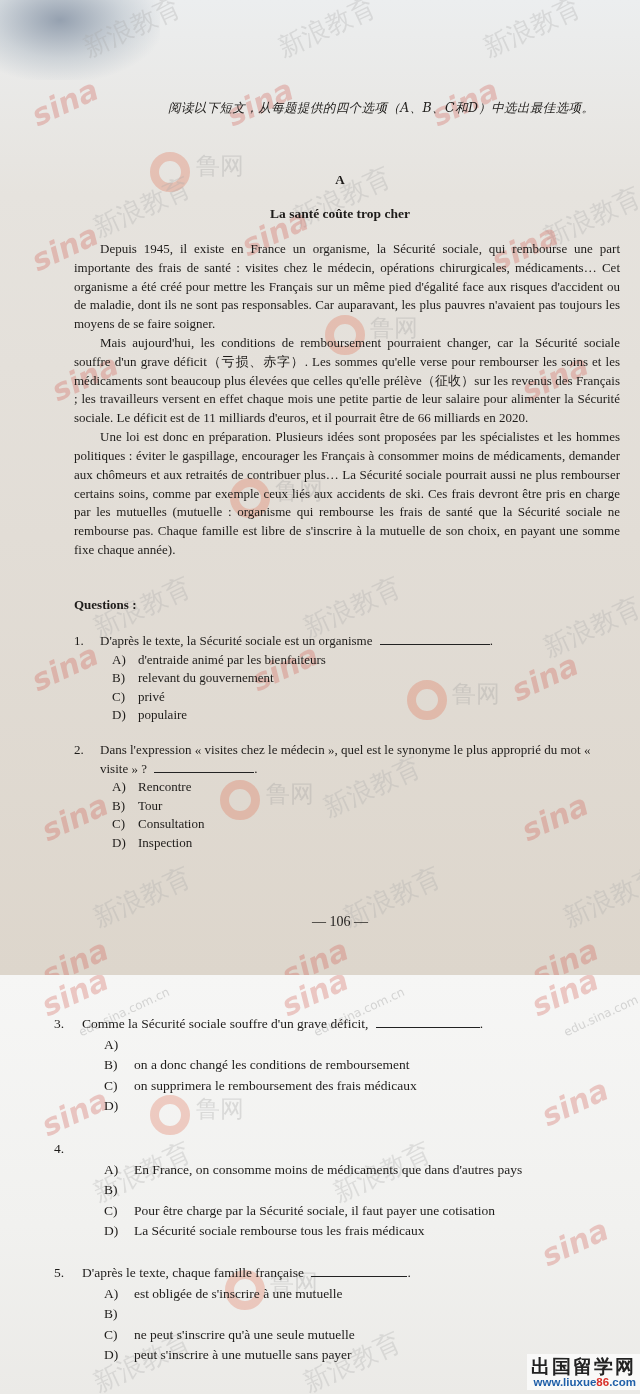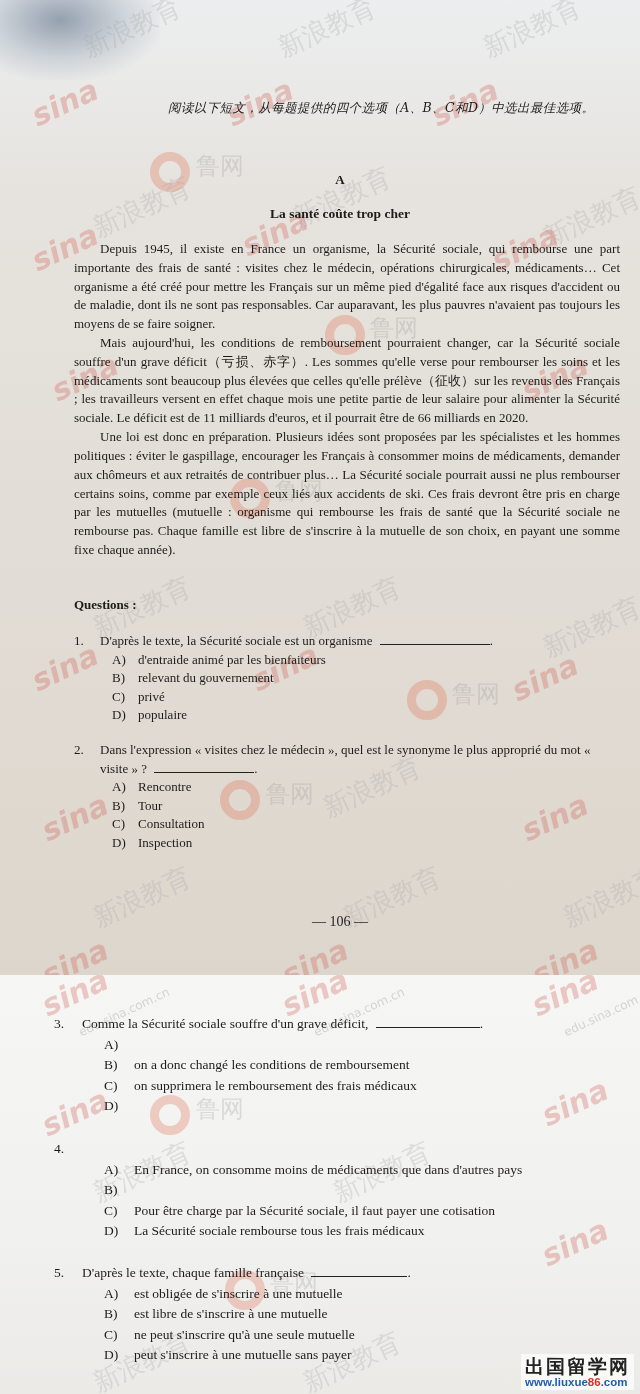--- a/index.html
+++ b/index.html
@@ -43,21 +43,21 @@
   .q .opts { margin-left: 38px; }
   .q .opt { display: flex; }
   .q .opt .k { width: 26px; flex: none; }
   .q1 { left: 74px; top: 632px; width: 546px; }
   .q2 { left: 74px; top: 741px; width: 546px; }
   .pageno { position: absolute; left: 0; width: 680px; top: 914px; text-align: center; font-size: 14px; }
   .q3 { left: 54px; top: 1014px; width: 560px; }
   .q4 { left: 54px; top: 1139px; width: 560px; }
   .q5 { left: 54px; top: 1263px; width: 560px; }
 
-  .brand { position: absolute; right: 6px; bottom: 4px; text-align: left; background: rgba(255,255,255,0.7); padding: 2px 4px; }
+  .brand { position: absolute; right: 0; bottom: 4px; text-align: right; background: rgba(255,255,255,0.7); padding: 2px 4px; }
   .brand .zh { font-family: "DejaVu Sans", sans-serif; font-size: 19px; font-weight: bold; color: #222; letter-spacing: 2px; line-height: 20px; }
   .brand .url { font-family: "Liberation Sans", sans-serif; font-weight: bold; font-size: 11.5px; color: #1f5fa8; }
   .brand .url .accent { color: #d8302a; }
 </style>
 </head>
 <body>
 
 <div class="page1">
 
   <div class="wm cn" style="left:80px;top:10px;">新浪教育</div>
@@ -248,21 +248,20 @@
       <span class="blank" style="width:96px;margin-left:4px;"></span><span>.</span>
     </span>
   </div>
   <div class="opts" style="margin-left:50px">
     <div class="opt">
         <span class="k" style="width:30px">A)</span>
         <span>est obligée de s'inscrire à une mutuelle</span>
       </div>
     <div class="opt">
         <span class="k" style="width:30px">B)</span>
-        <span>est libre de s'inscrire à une mutuelle</span>
       </div>
     <div class="opt">
         <span class="k" style="width:30px">C)</span>
         <span>ne peut s'inscrire qu'à une seule mutuelle</span>
       </div>
     <div class="opt">
         <span class="k" style="width:30px">D)</span>
         <span>peut s'inscrire à une mutuelle sans payer</span>
       </div>
   </div>

